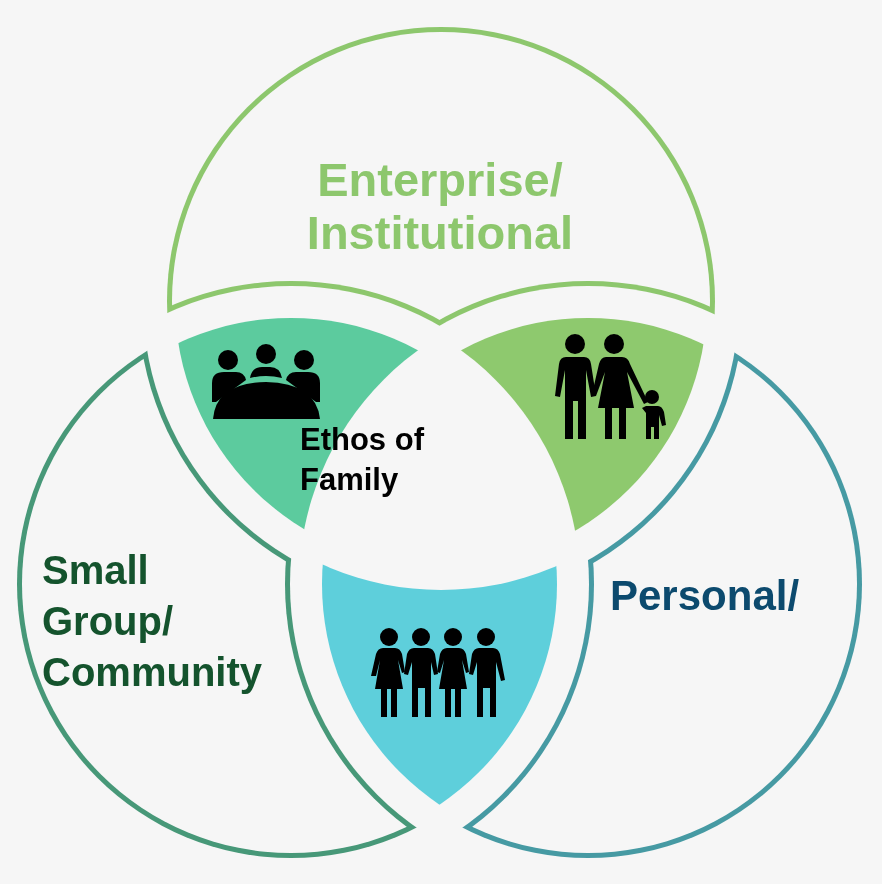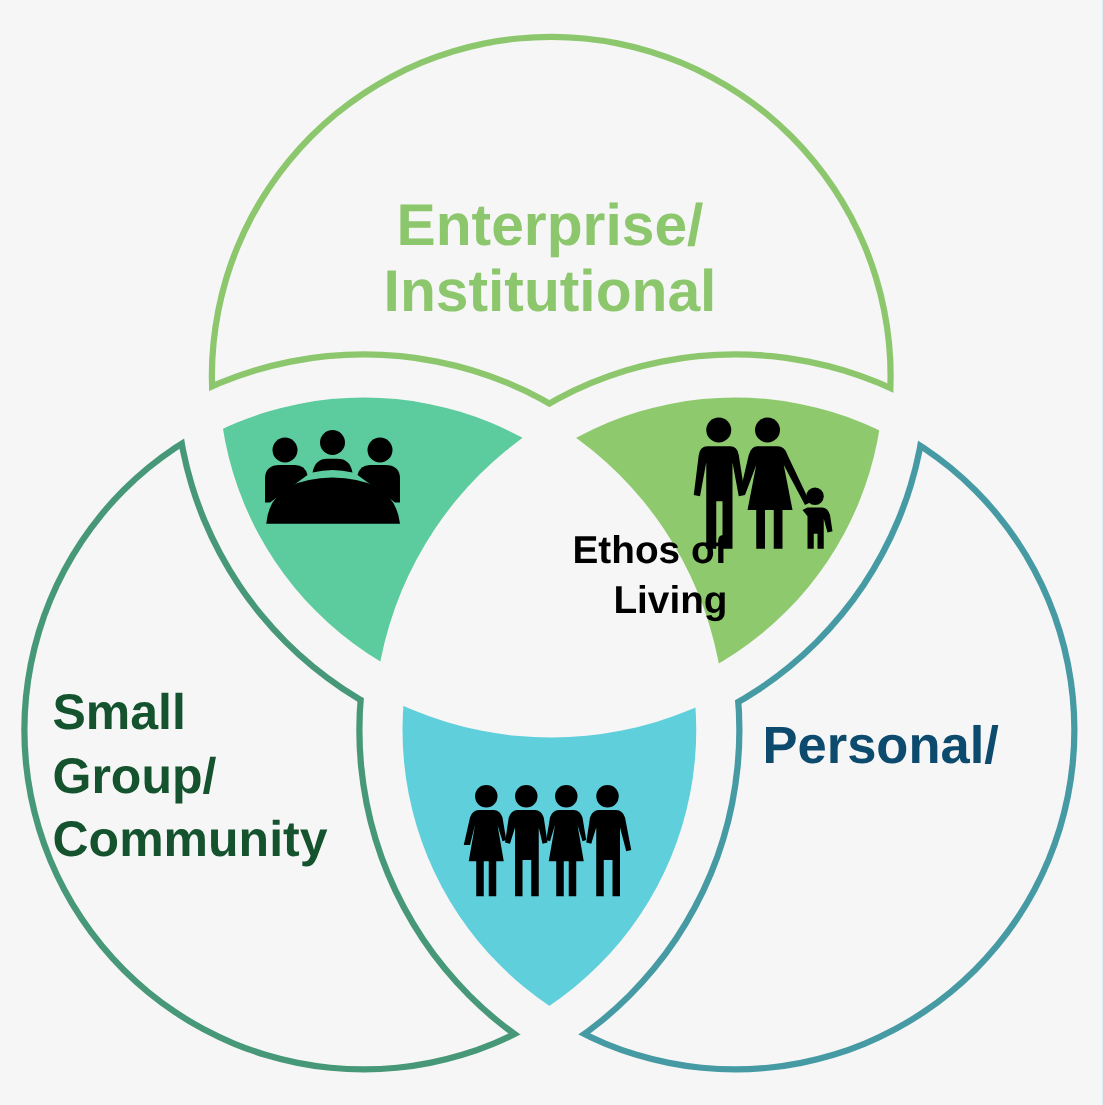--- a/index.html
+++ b/index.html
@@ -2,21 +2,21 @@
 <html><head>
 <meta charset="utf-8">
 <style>
   html, body { margin: 0; padding: 0; background: #f6f6f6; }
   #stage { position: relative; width: 882px; height: 884px; background: #f6f6f6; overflow: hidden; }
   svg#venn { position: absolute; left: 0; top: 0; }
   .label { position: absolute; font-family: "Liberation Sans", sans-serif; font-weight: bold; line-height: 1.13; }
   .lbl-enterprise { left: 290px; top: 118px; width: 300px; text-align: center; font-size: 47px; margin-top: 35px; }
   .lbl-community { left: 42px; top: 545px; font-size: 40px; text-align: left; line-height: 1.27; }
   .lbl-personal { left: 610px; top: 567px; font-size: 42px; text-align: left; line-height: 1.4; }
-  .lbl-center { left: 300px; top: 420px; width: 282px; text-align: right; font-size: 31px; line-height: 1.3; color: #000; }
+  .lbl-center { left: 300px; top: 420px; width: 282px; text-align: left; font-size: 31px; line-height: 1.3; color: #000; }
 </style>
 </head>
 <body>
 
 <div id="stage">
   <svg id="venn" width="882" height="884" viewBox="0 0 882 884">
     <defs>
 
       <mask id="mT-outer">
           <rect width="882" height="884" fill="black"></rect>
@@ -157,15 +157,15 @@
     <div>Group/</div>
     <div>Community</div>
   </div>
 
   <div class="label lbl-personal" style="color:#0c4a6e">
     <div>Personal/</div>
   </div>
 
   <div class="label lbl-center">
     <div>Ethos of</div>
-    <div>Living</div>
+    <div>Family</div>
   </div>
 </div>
 
 </body></html>

